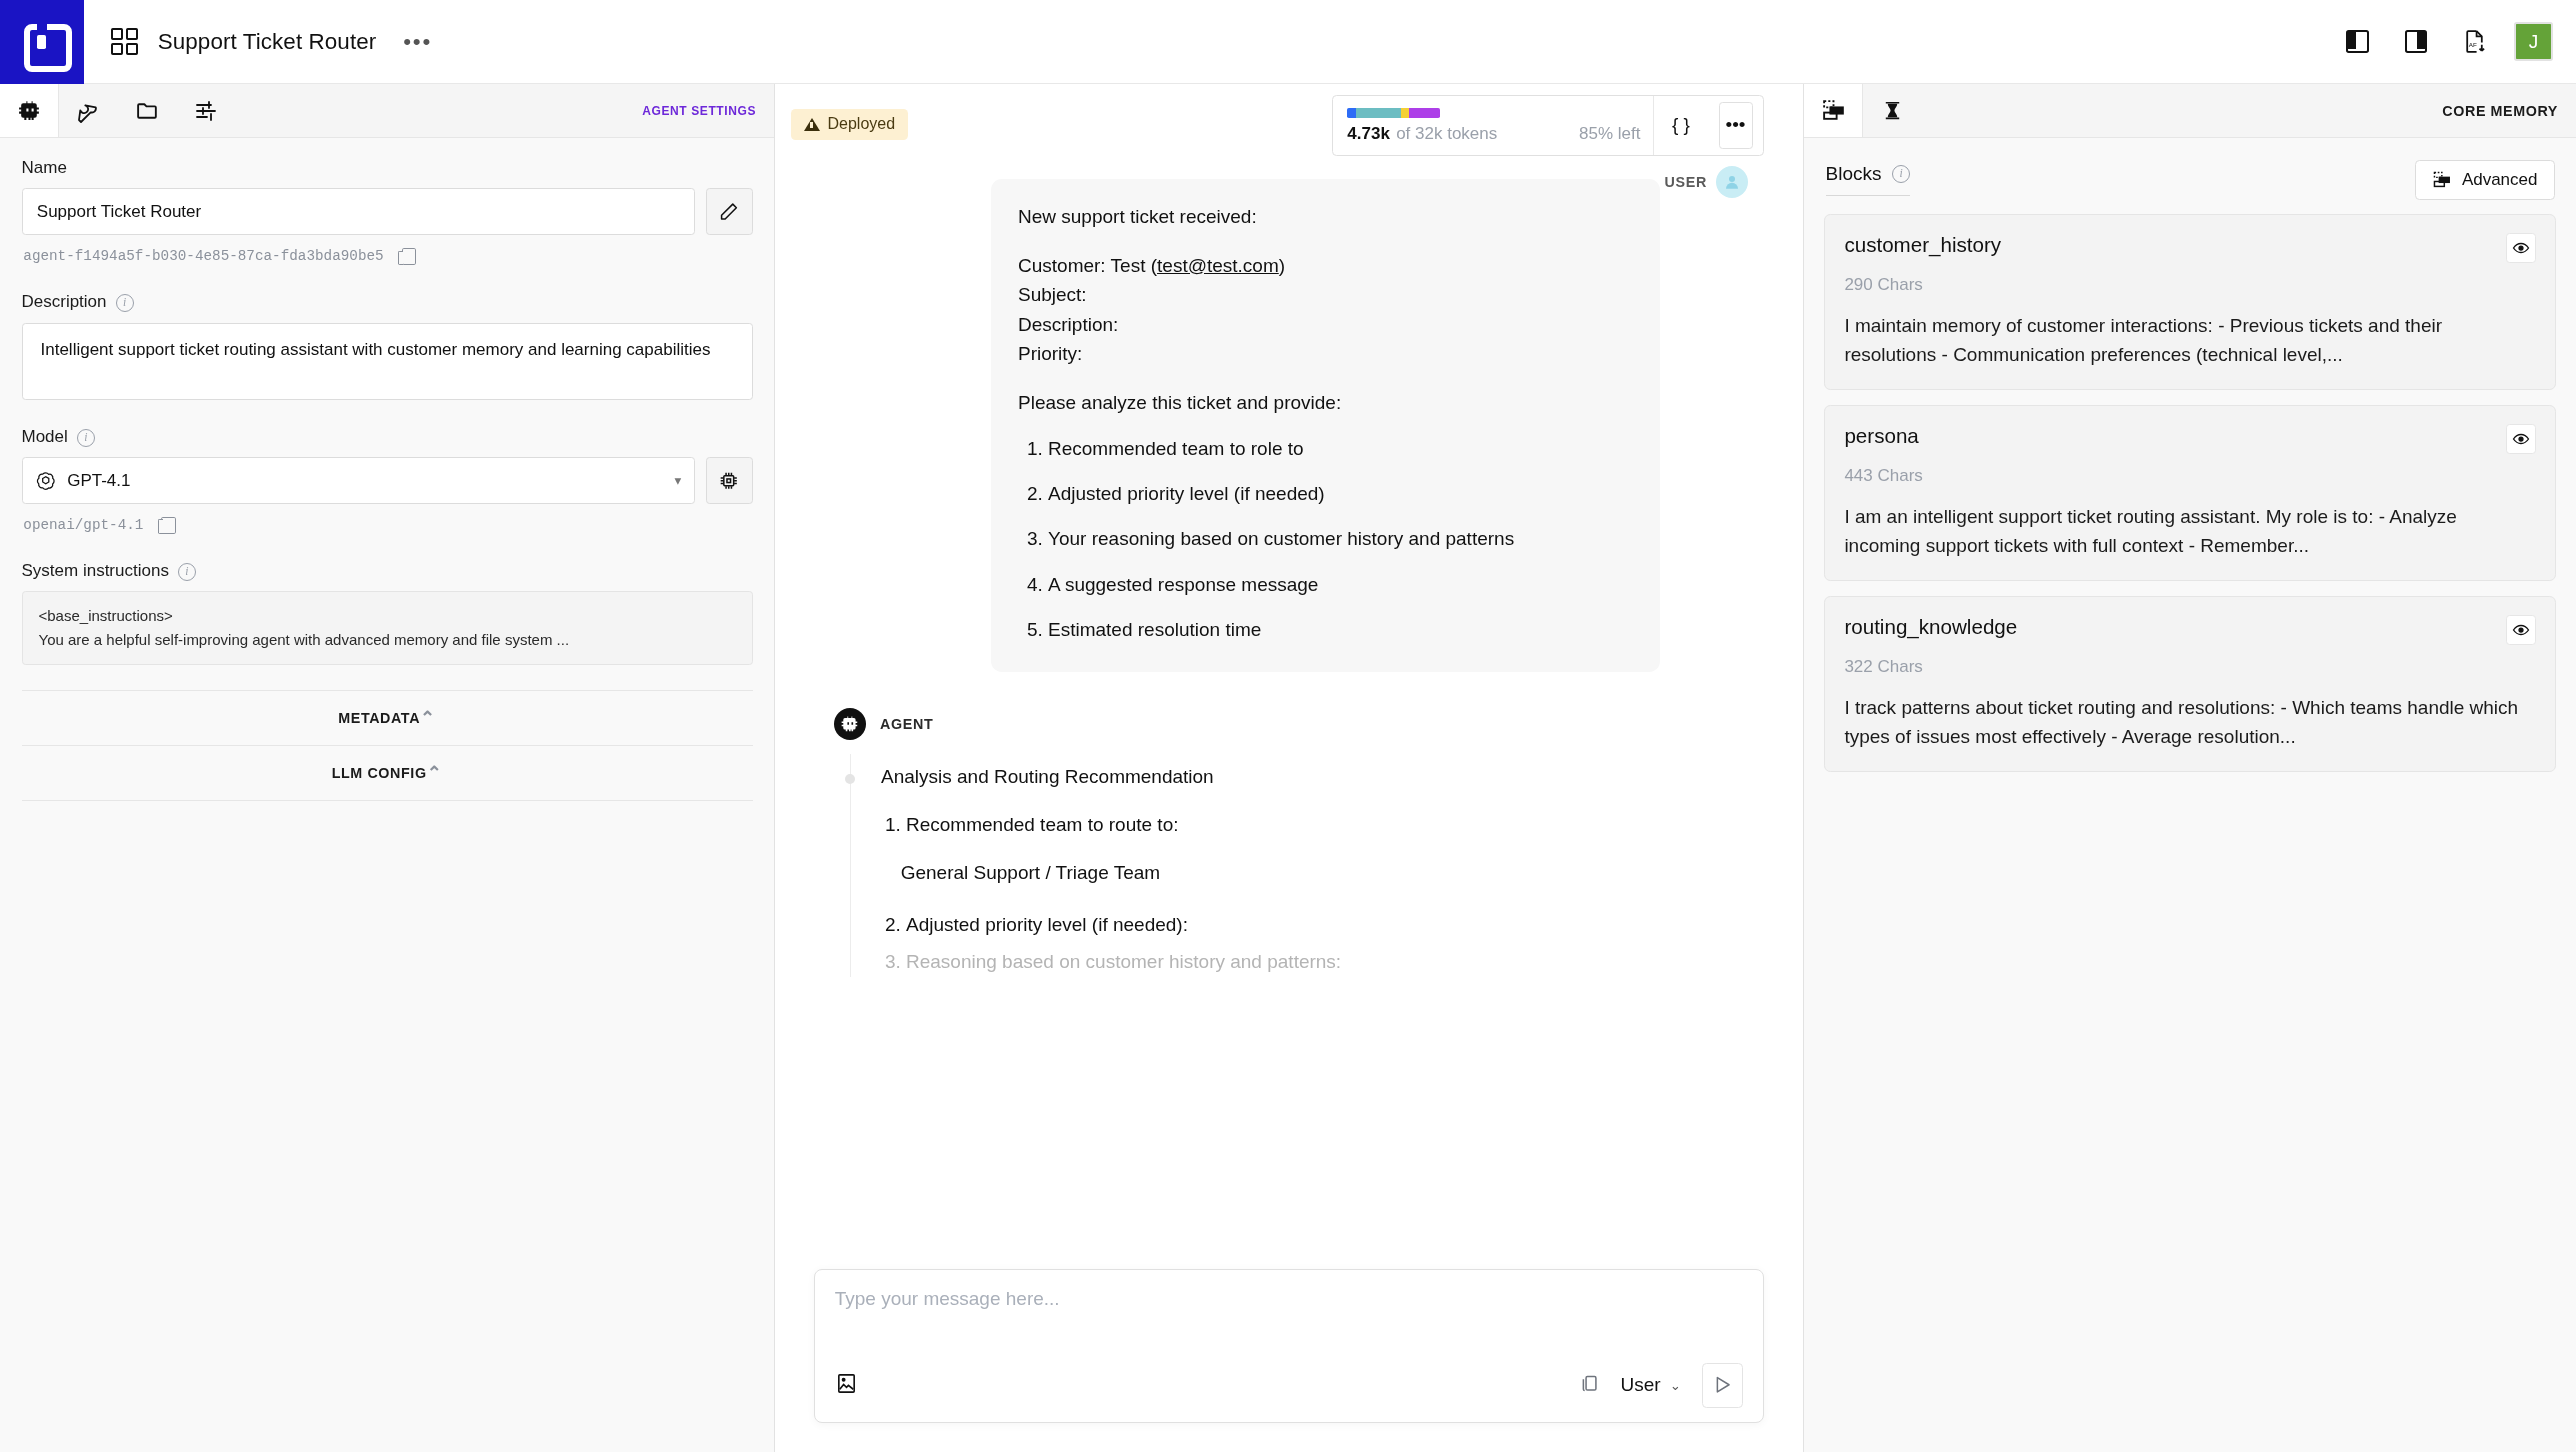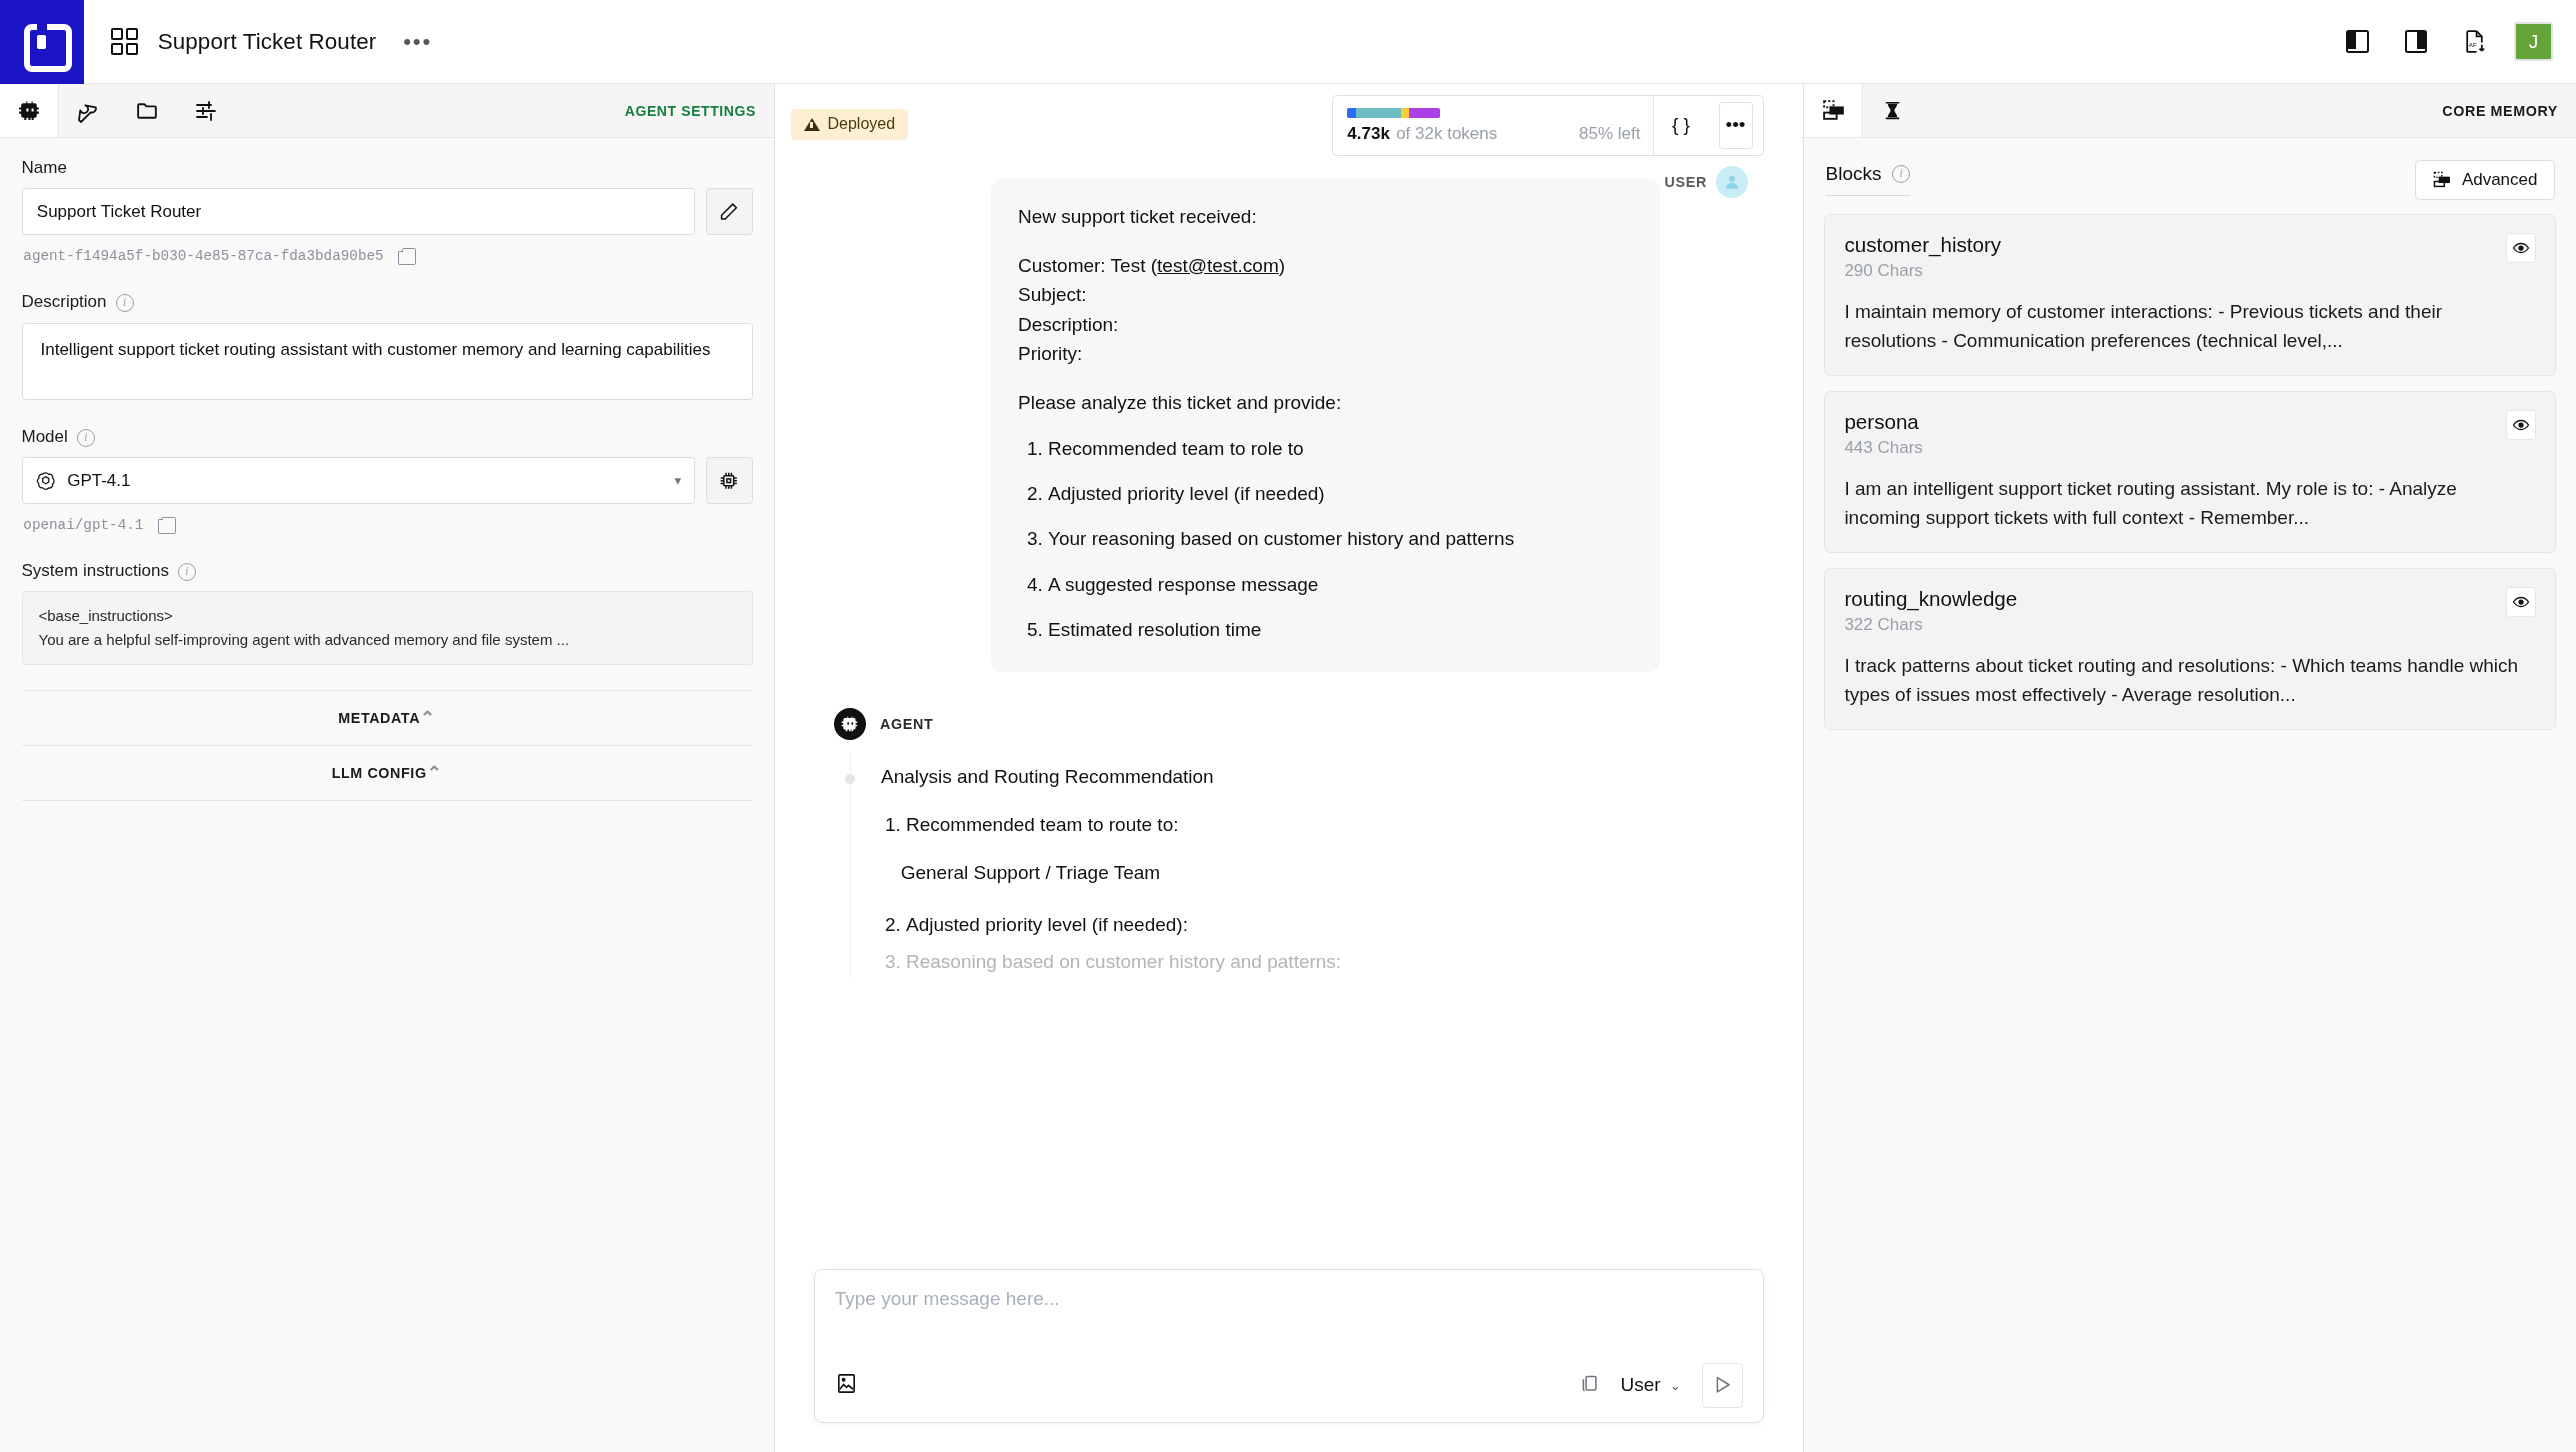--- a/index.html
+++ b/index.html
@@ -68,21 +68,21 @@
     border-bottom: 0.9px solid #e6e6e6; background: #f5f5f5;
   }
   .lp-tab {
     width: 59px; display: flex; align-items: center; justify-content: center; cursor: pointer;
     border-right: 0.9px solid transparent;
   }
   .lp-tab.active { background: #ffffff; border-right: 0.9px solid #e6e6e6; }
   .lp-tabs-spacer { flex: 1; }
   .lp-tabs-title {
     display: flex; align-items: center; padding-right: 18px;
-    font-size: 14px; letter-spacing: 0.6px; color: #15803d; font-weight: 600;
+    font-size: 12px; letter-spacing: 0.6px; color: #6d28d9; font-weight: 600;
   }
   .lp-content { flex: 1; overflow: hidden; padding: 19.7px 21.5px 0 21.5px; }
   .field-label { font-size: 17px; color: #1b1b1b; margin-bottom: 10.7px; display: flex; align-items: flex-end; gap: 9px; }
   .info-i {
     width: 18px; height: 18px; border: 1.5px solid #9aa0aa; border-radius: 50%;
     color: #9aa0aa; font-size: 11.6px; font-style: italic;
     display: inline-flex; align-items: center; justify-content: center; font-family: "Liberation Serif", serif;
   }
   .row { display: flex; gap: 10.7px; align-items: stretch; }
   .text-input {
@@ -206,21 +206,21 @@
   .blocks-label { font-size: 19px; color: #111; display: flex; align-items: center; gap: 10.7px; padding-bottom: 10.7px; border-bottom: 1.8px solid #d8d8d8; }
   .adv-btn {
     margin-left: auto; display:flex; align-items:center; gap:9.8px;
     border: 0.9px solid #dcdcdc; background: #fff; border-radius: 4.5px;
     padding: 9px 16px; font-size: 17px; color: #111; cursor: pointer;
   }
   .blocks-list { padding: 14.3px 19.7px 0 19.7px; display: flex; flex-direction: column; gap: 14.3px; overflow: hidden; }
   .block-card { background: #f3f3f3; border: 0.9px solid #e5e5e5; border-radius: 6.3px; padding: 18px 19.7px 19.7px 19.7px; }
   .block-head { display: flex; align-items: flex-start; }
   .block-title { font-size: 20.6px; color: #111; }
-  .block-chars { font-size: 17px; color: #9aa0aa; margin-top: 4px; }
+  .block-chars { font-size: 17px; color: #9aa0aa; margin-top: 18px; }
   .eye-btn { margin-left: auto; width: 30px; height: 30px; background: #fff; border: 0.9px solid #e6e6e6; border-radius: 3.6px; display:flex; align-items:center; justify-content:center; cursor: pointer; }
   .block-text { margin-top: 16px; font-size: 19px; color: #1b1b1b; line-height: 1.55; }
 </style>
 </head>
 <body>
 
 <div class="app">
 
   <div class="topbar">
     <div class="logo-tile">

